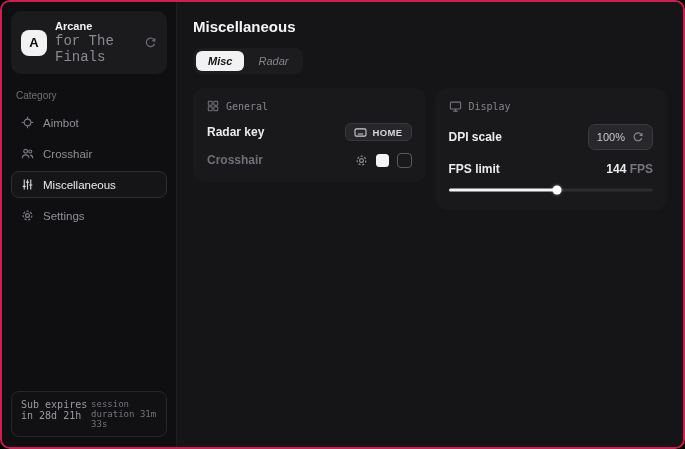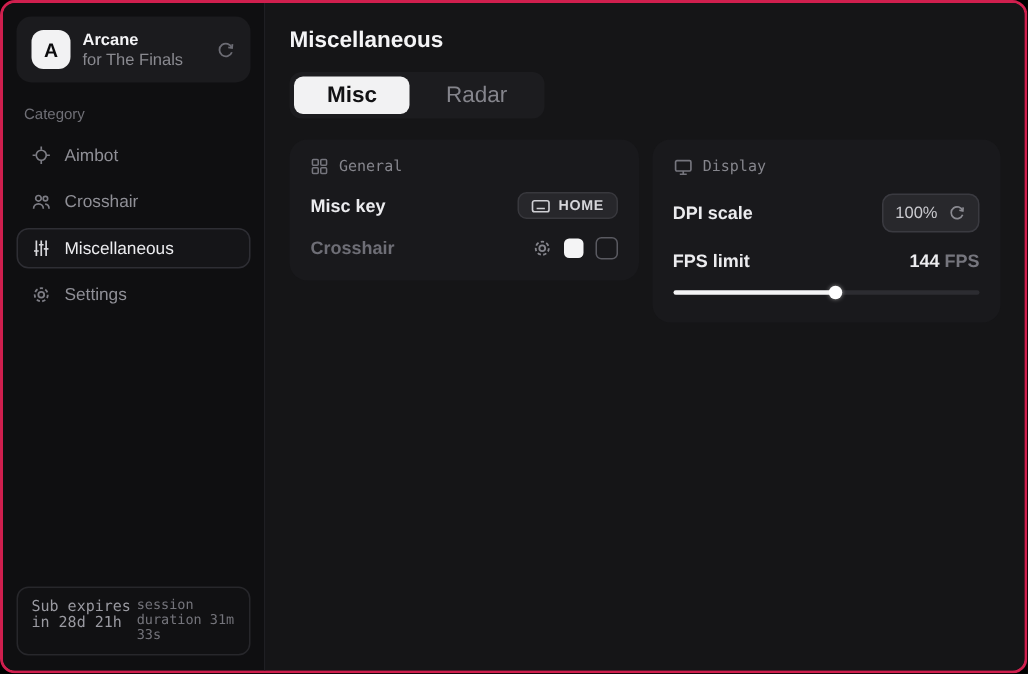--- a/index.html
+++ b/index.html
@@ -29,21 +29,21 @@
     display:flex; align-items:center; gap:8px;
   }
   .logo {
     width:26px; height:26px; border-radius:8px;
     background:#f2f2f3; color:#0c0c0e;
     font-weight:700; font-size:13px;
     display:flex; align-items:center; justify-content:center;
   }
   .app-meta { display:flex; flex-direction:column; gap:1px; flex:1; }
   .app-name { font-size:11px; font-weight:700; color:#f3f3f5; }
-  .app-sub { font-size:11px; color:#8a8a90; }
+  .app-sub { font-size:14px; color:#8a8a90;font-family:Liberation Mono, monospace; }
   .side-header .icon { color:#6c6c74; }
 
   .category-label { margin:16px 5px 8px 5px; font-size:10px; color:#6f6f76; }
 
   .nav { display:flex; flex-direction:column; gap:4px; }
   .nav-item {
     display:flex; align-items:center; gap:9px;
     padding:6px 9px; border:1px solid transparent; border-radius:8px;
     color:#8f8f96; font-size:11.5px; cursor:default;
   }
@@ -64,21 +64,21 @@
 
   
   .main { flex:1; background:#151517; padding:16px 16px 0 16px; display:flex; flex-direction:column; }
   .page-title { font-size:15px; font-weight:700; color:#f4f4f6; }
 
   .tabbar {
     margin-top:13px;
     display:inline-flex; align-self:flex-start;
     background:#1c1c1f; border-radius:8px; padding:3px; gap:2px;
   }
-  .tab { padding:4px 22px; font-size:15px; border-radius:6px; color:#85858c; cursor:default; }
+  .tab { padding:4px 12px; font-size:11px; border-radius:6px; color:#85858c; cursor:default;font-style:italic; }
   .tab.selected { background:#f2f2f3; color:#121214; font-weight:700; }
 
   .cards { margin-top:14px; display:flex; gap:9px; align-items:flex-start; }
   .card {
     flex:1; background:#19191c; border-radius:12px; padding:12px 14px 14px 14px;
   }
   .card-header { display:flex; align-items:center; gap:7px; color:#75757d; }
   .card-header .title { font-family:"DejaVu Sans Mono", monospace; font-size:10px; color:#85858c; }
   .card-row {
     margin-top:11px;
@@ -223,21 +223,21 @@
                 <rect x="1.5" y="1.5" width="4.5" height="4.5" rx="0.8"></rect>
                 <rect x="8" y="1.5" width="4.5" height="4.5" rx="0.8"></rect>
                 <rect x="1.5" y="8" width="4.5" height="4.5" rx="0.8"></rect>
                 <rect x="8" y="8" width="4.5" height="4.5" rx="0.8"></rect>
               </svg>
             </span>
             <span class="title">General</span>
           </div>
 
           <div class="card-row">
-            <span class="row-label">Misc key</span>
+            <span class="row-label">Radar key</span>
             <span class="keybadge">
               <span class="icon">
                 <svg width="13" height="11" viewBox="0 0 14 12" fill="none" stroke="currentColor" stroke-width="1.2">
                   <rect x="1" y="2" width="12" height="8" rx="1.5"></rect>
                   <line x1="4" y1="7.6" x2="10" y2="7.6"></line>
                 </svg>
               </span>
               <span class="keytext">HOME</span>
             </span>
           </div>

